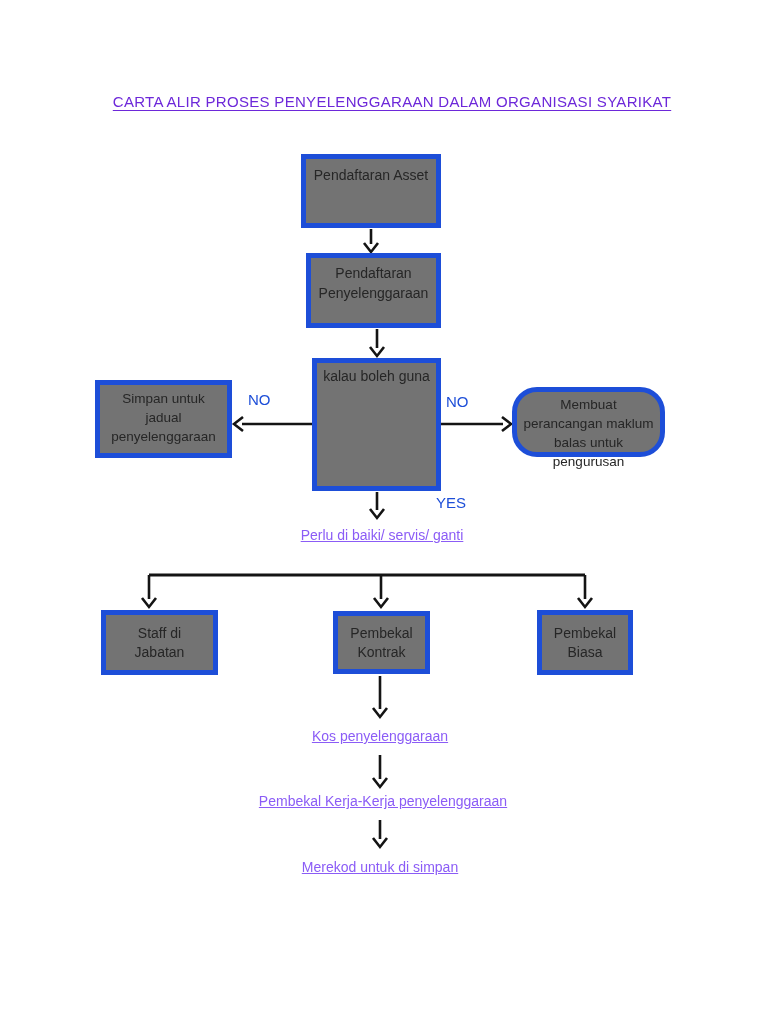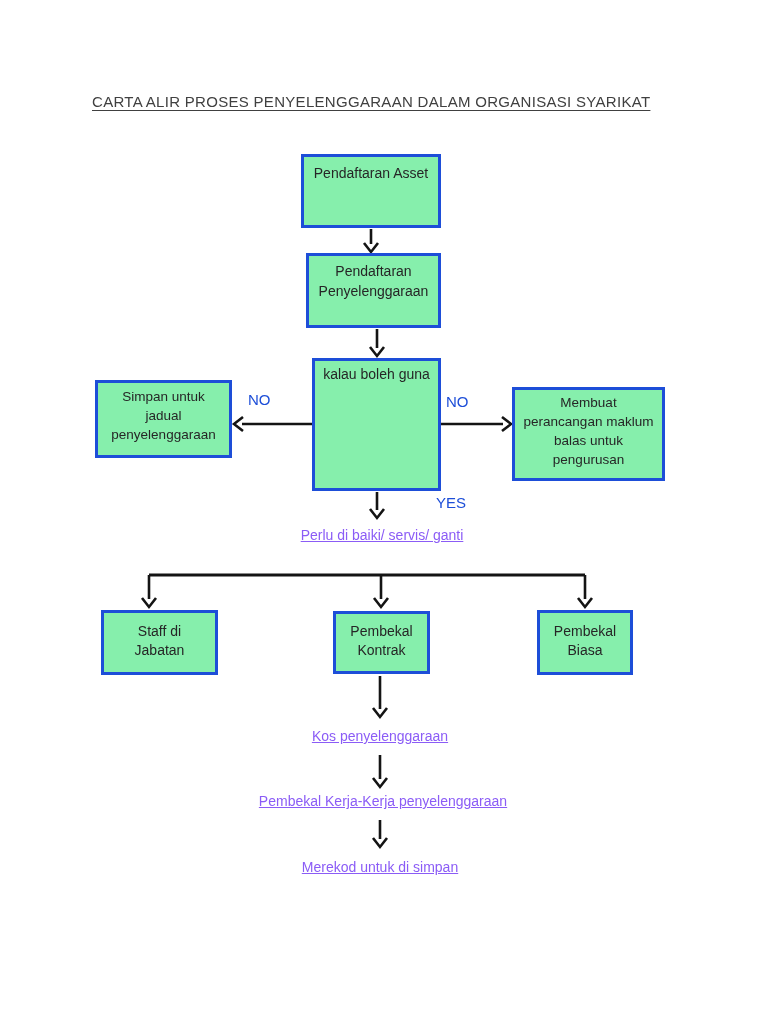--- a/index.html
+++ b/index.html
@@ -17,41 +17,42 @@
     width: 768px; height: 1024px;
   }
   .title {
     position: absolute;
     left: 92px; top: 93px;
     width: 600px;
     margin: 0;
     font-size: 15px;
     font-weight: normal;
     letter-spacing: 0.3px;
-    color: #404040;
+    color: #6d28d9;
     text-decoration: underline;
     text-underline-offset: 3px;
     white-space: nowrap;
+    text-align: center;
   }
   .node {
     position: absolute;
     box-sizing: border-box;
-    border: 3px solid #1d4ed8;
-    background: #86efac;
+    border: 5px solid #1d4ed8;
+    background: #737373;
     text-align: center;
     white-space: pre-line;
     font-size: 14px;
     line-height: 19px;
     color: #262626;
   }
   #node-asset        { left: 301px; top: 154px; width: 140px; height: 74px;  padding-top: 7px; }
   #node-registration { left: 306px; top: 253px; width: 135px; height: 75px;  padding-top: 5px; line-height: 20px; }
   #node-decision     { left: 312px; top: 358px; width: 129px; height: 133px; padding-top: 4px; }
   #node-save         { left: 95px;  top: 380px; width: 137px; height: 78px;  padding-top: 4px; font-size: 13.5px; }
-  #node-plan         { left: 512px; top: 387px; width: 153px; height: 94px;  padding-top: 3px; font-size: 13.5px; }
+  #node-plan         { left: 512px; top: 387px; width: 153px; height: 70px;  padding-top: 3px; font-size: 13.5px; border-radius: 25px; }
   #node-staff        { left: 101px; top: 610px; width: 117px;  height: 65px;  padding-top: 9px; }
   #node-contract     { left: 333px; top: 611px; width: 97px;  height: 63px;  padding-top: 8px; }
   #node-regular      { left: 537px; top: 610px; width: 96px;  height: 65px;  padding-top: 9px; }
   .edge-label {
     position: absolute;
     font-size: 15px;
     color: #1d4ed8;
   }
   #label-no-left  { left: 248px; top: 391px; }
   #label-no-right { left: 446px; top: 393px; }

